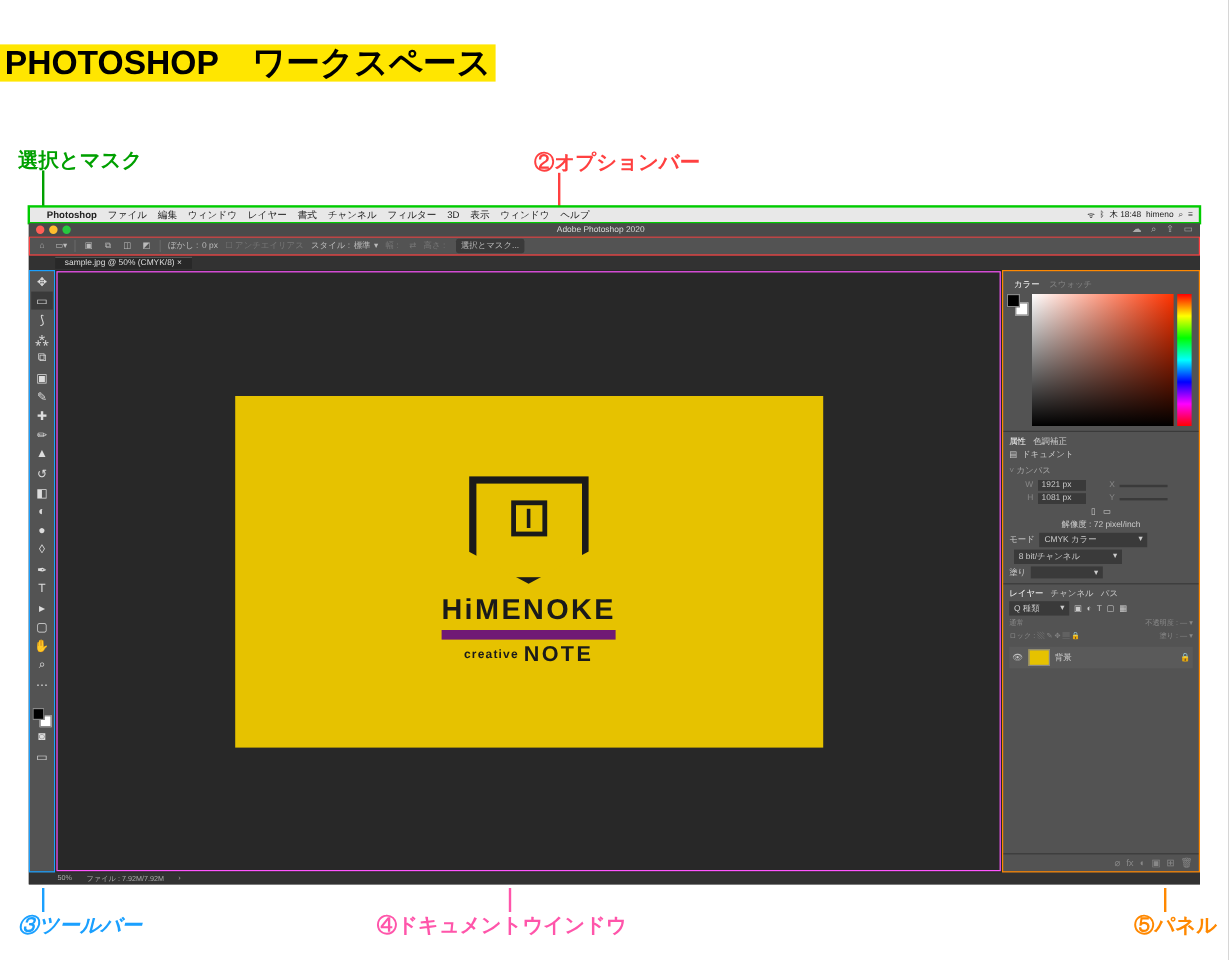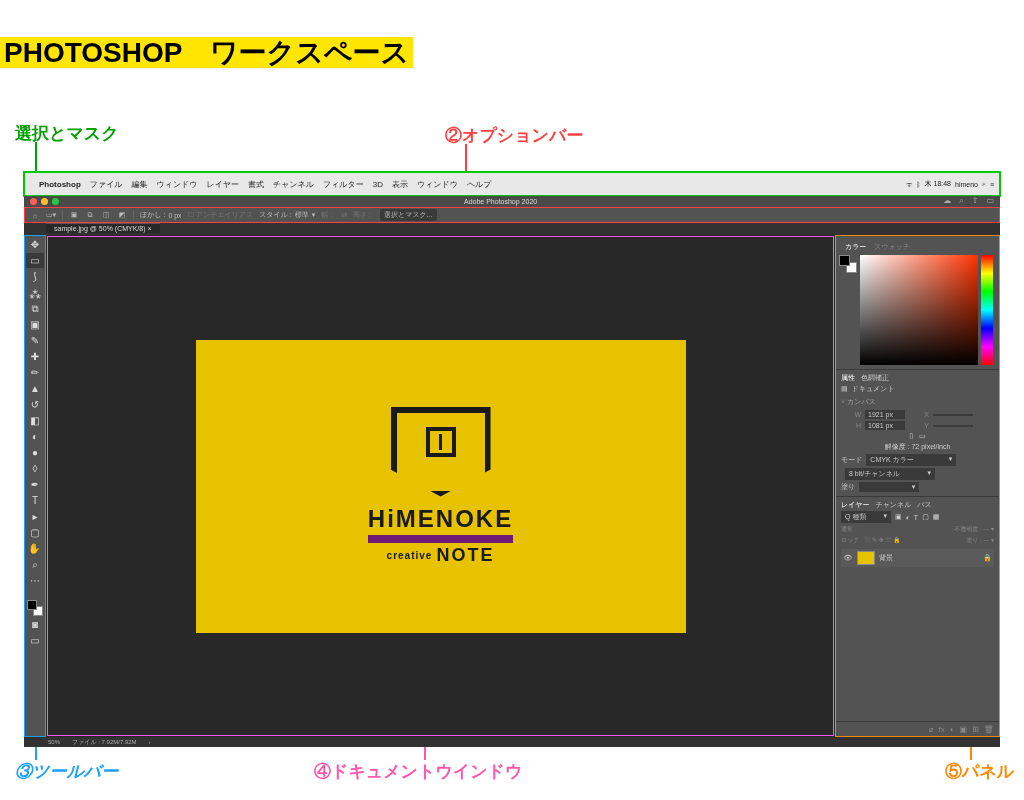--- a/index.html
+++ b/index.html
@@ -38,21 +38,21 @@
     left: 24px;
     width: 976px;
     height: 565px;
     background: #323232;
     font-size: 9px;
     color: #ccc;
   }
 
   
   .mac-menubar {
-    height: 24px;
+    height: 14px;
     background: #e8e8e8;
     display: flex;
     align-items: center;
     padding: 0 6px;
     gap: 9px;
     color: #222;
     font-size: 8px;
     outline: 2px solid #00cc00;
     outline-offset: -1px;
   }

